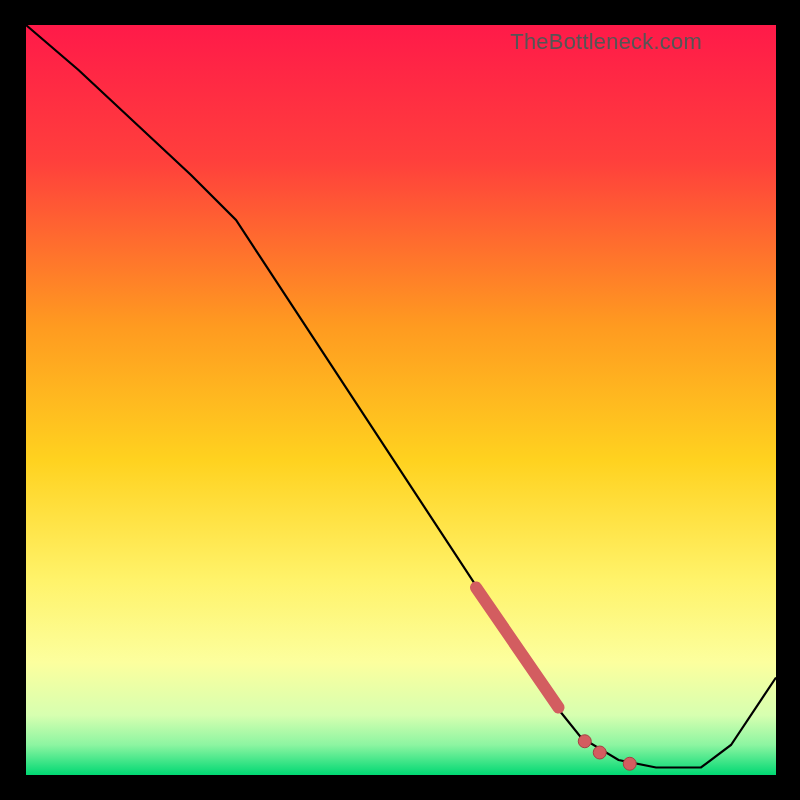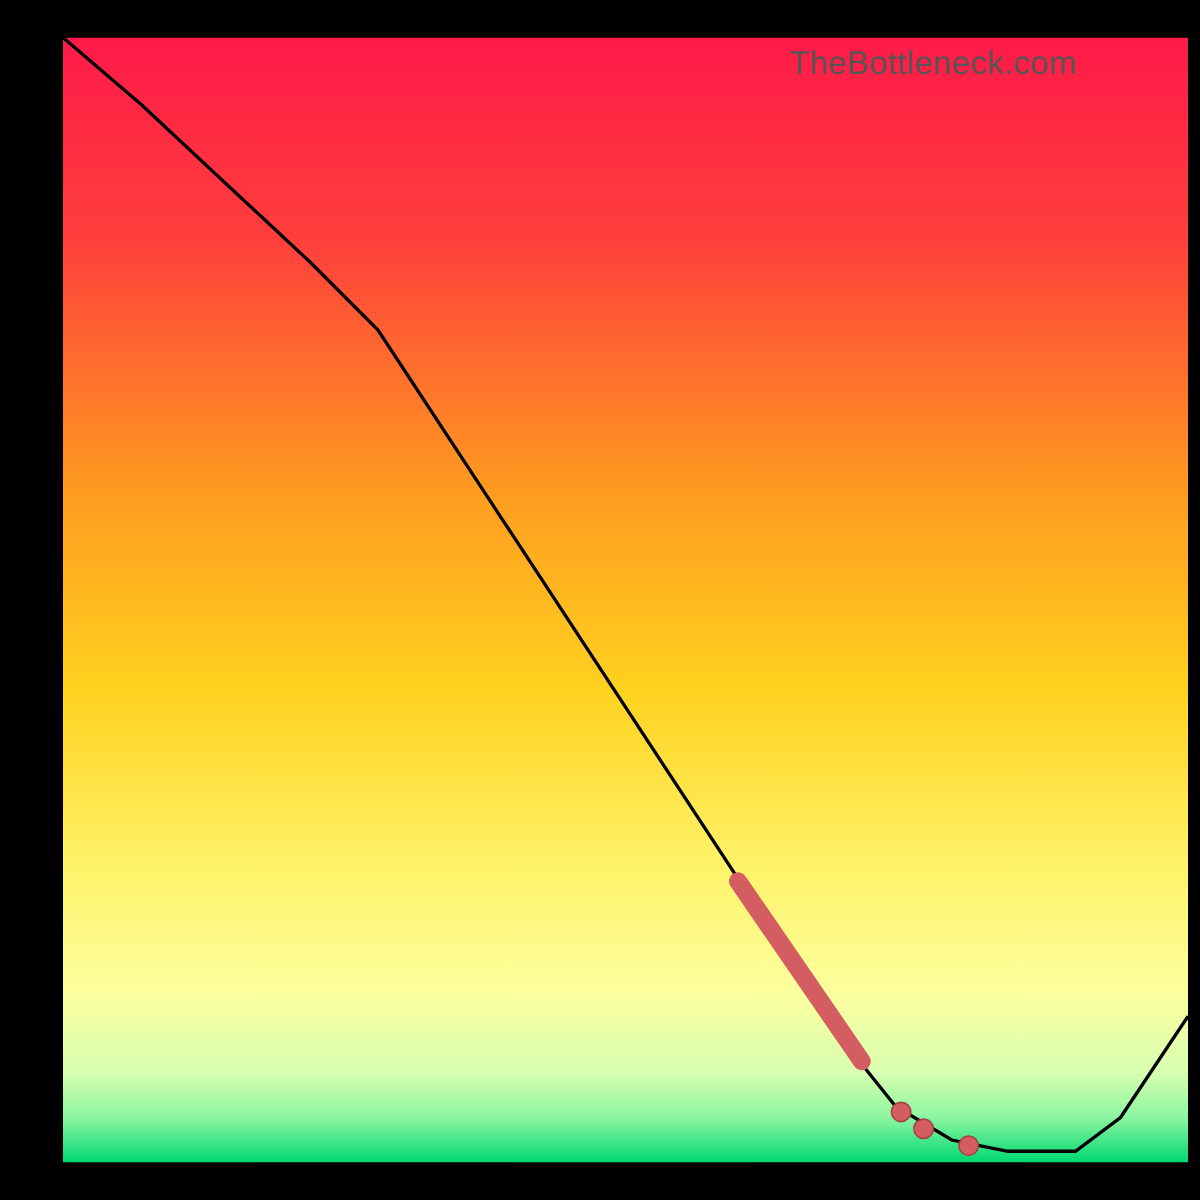--- a/index.html
+++ b/index.html
@@ -6,21 +6,21 @@
     margin: 0;
     padding: 0;
     width: 800px;
     height: 800px;
     background: #000;
     overflow: hidden;
     font-family: Arial, Helvetica, sans-serif;
   }
   .frame {
     position: absolute;
-    left: 42px;
+    left: 26px;
     top: 25px;
     width: 688px;
     height: 750px;
     background: #000;
   }
   .gradient {
     position: absolute;
     left: 0;
     top: 0;
     width: 750px;

